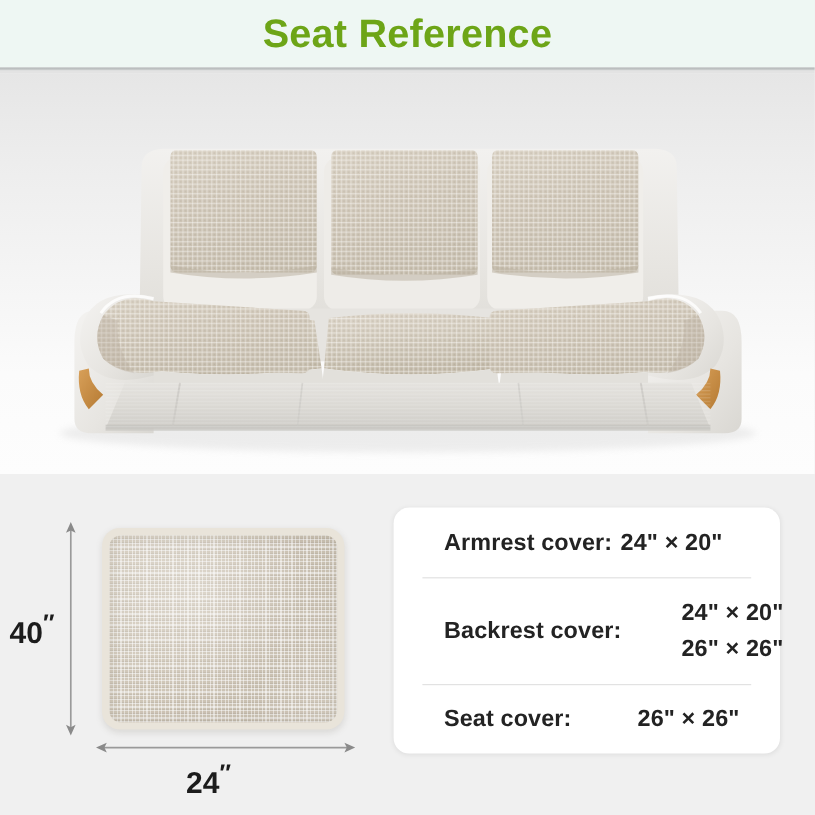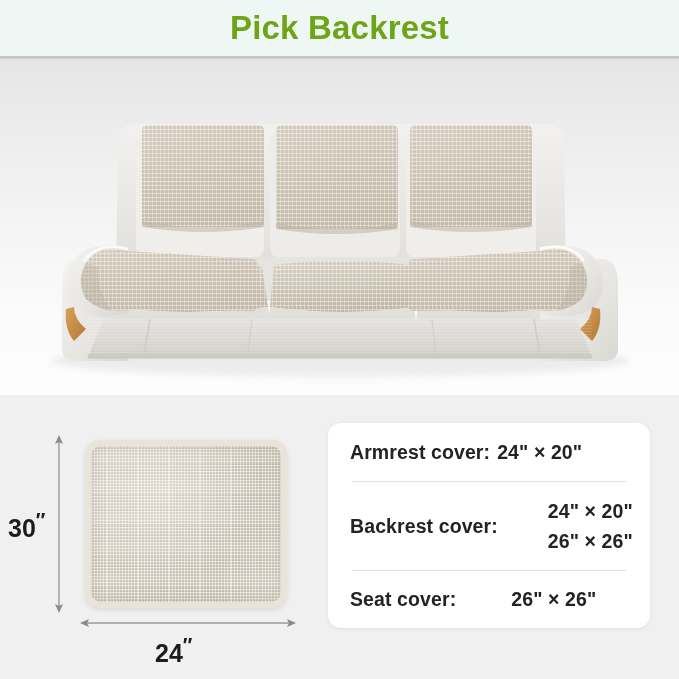--- a/index.html
+++ b/index.html
@@ -89,32 +89,32 @@
   }
   .spec-row{
     display:flex;align-items:center;
     color:#232323;font-size:19.5px;font-weight:bold;
     letter-spacing:.1px;
   }
   .spec-row.r1{height:58px;}
   .spec-row.r2{height:88px;align-items:center;gap:40px;}
   .spec-row.r3{height:56px;gap:48px;}
   .spec-div{height:1px;background:#e2e2e2;margin:0 2px;}
-  .spec-label{white-space:nowrap;}
+  .spec-label{white-space:nowrap;margin-left:20px;}
   .spec-vals{display:flex;flex-direction:column;gap:7px;margin-left:10px;}
   .spec-val{white-space:nowrap;}
   .spec-inline{margin-left:7px;white-space:nowrap;}
 </style>
 </head>
 <body>
 
 <div class="page">
 
   <div class="header">
-    <div class="header-title">Pick Backrest</div>
+    <div class="header-title">Seat Reference</div>
   </div>
   <div class="header-rule"></div>
   <div class="header-rule2"></div>
 
   <div class="sofa-panel">
     <svg class="sofa-svg" width="679" height="334" viewBox="0 0 679 334">
       <defs>
         <linearGradient id="bodyG" x1="0" y1="0" x2="0" y2="1">
           <stop offset="0%" stop-color="#f2f1ef"></stop>
           <stop offset="55%" stop-color="#e8e6e2"></stop>
@@ -260,21 +260,21 @@
         <path d="M13 180 L9 171 L13 173 L17 171 Z" fill="#8a8a8a"></path>
       </svg>
 
       <svg class="dim-h" width="220" height="24" viewBox="0 0 220 24">
         <line x1="8" y1="12" x2="212" y2="12" stroke="#9a9a9a" stroke-width="1.4"></line>
         <path d="M2 12 L11 8 L9 12 L11 16 Z" fill="#8a8a8a"></path>
         <path d="M218 12 L209 8 L211 12 L209 16 Z" fill="#8a8a8a"></path>
       </svg>
 
       <div class="dim-label dim-label-v">
-        <span>30</span><span class="prime">″</span>
+        <span>40</span><span class="prime">″</span>
       </div>
 
       <div class="dim-label dim-label-h">
         <span>24</span><span class="prime">″</span>
       </div>
     </div>
 
     <div class="spec-card">
 
       <div class="spec-row r1">

